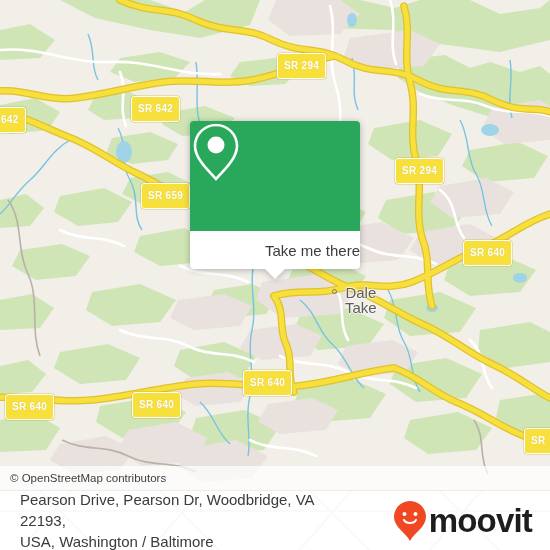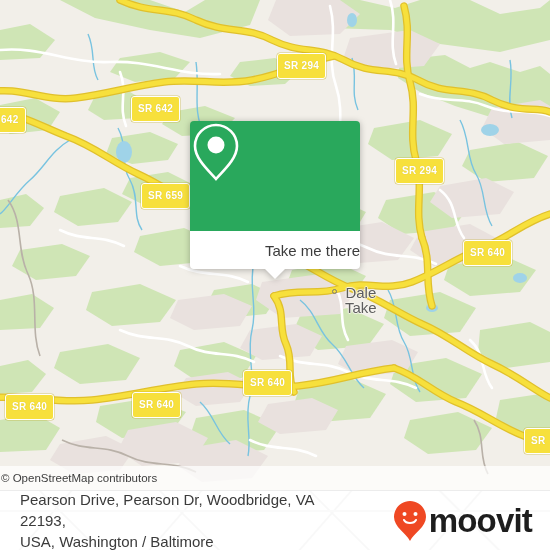--- a/index.html
+++ b/index.html
@@ -52,21 +52,21 @@
     position:absolute;
     width:5px; height:5px; border-radius:50%;
     border:1.4px solid #7a7a7a; background:transparent;
   }
 
   
   .attribution {
     position:absolute; left:0; bottom:0; width:100%; height:24px;
     background:rgba(255,255,255,.72);
     color:#3d3d3d; font-size:11.5px; line-height:24px;
-    padding-left:1px;
+    padding-left:10px;
   }
 
   
   .popup {
     position:absolute; left:190px; top:121px; width:170px;
     filter:drop-shadow(0 1px 3px rgba(0,0,0,.28));
   }
   .popup-head {
     height:110px; background:#29a85c;
     border-radius:4px 4px 0 0;

